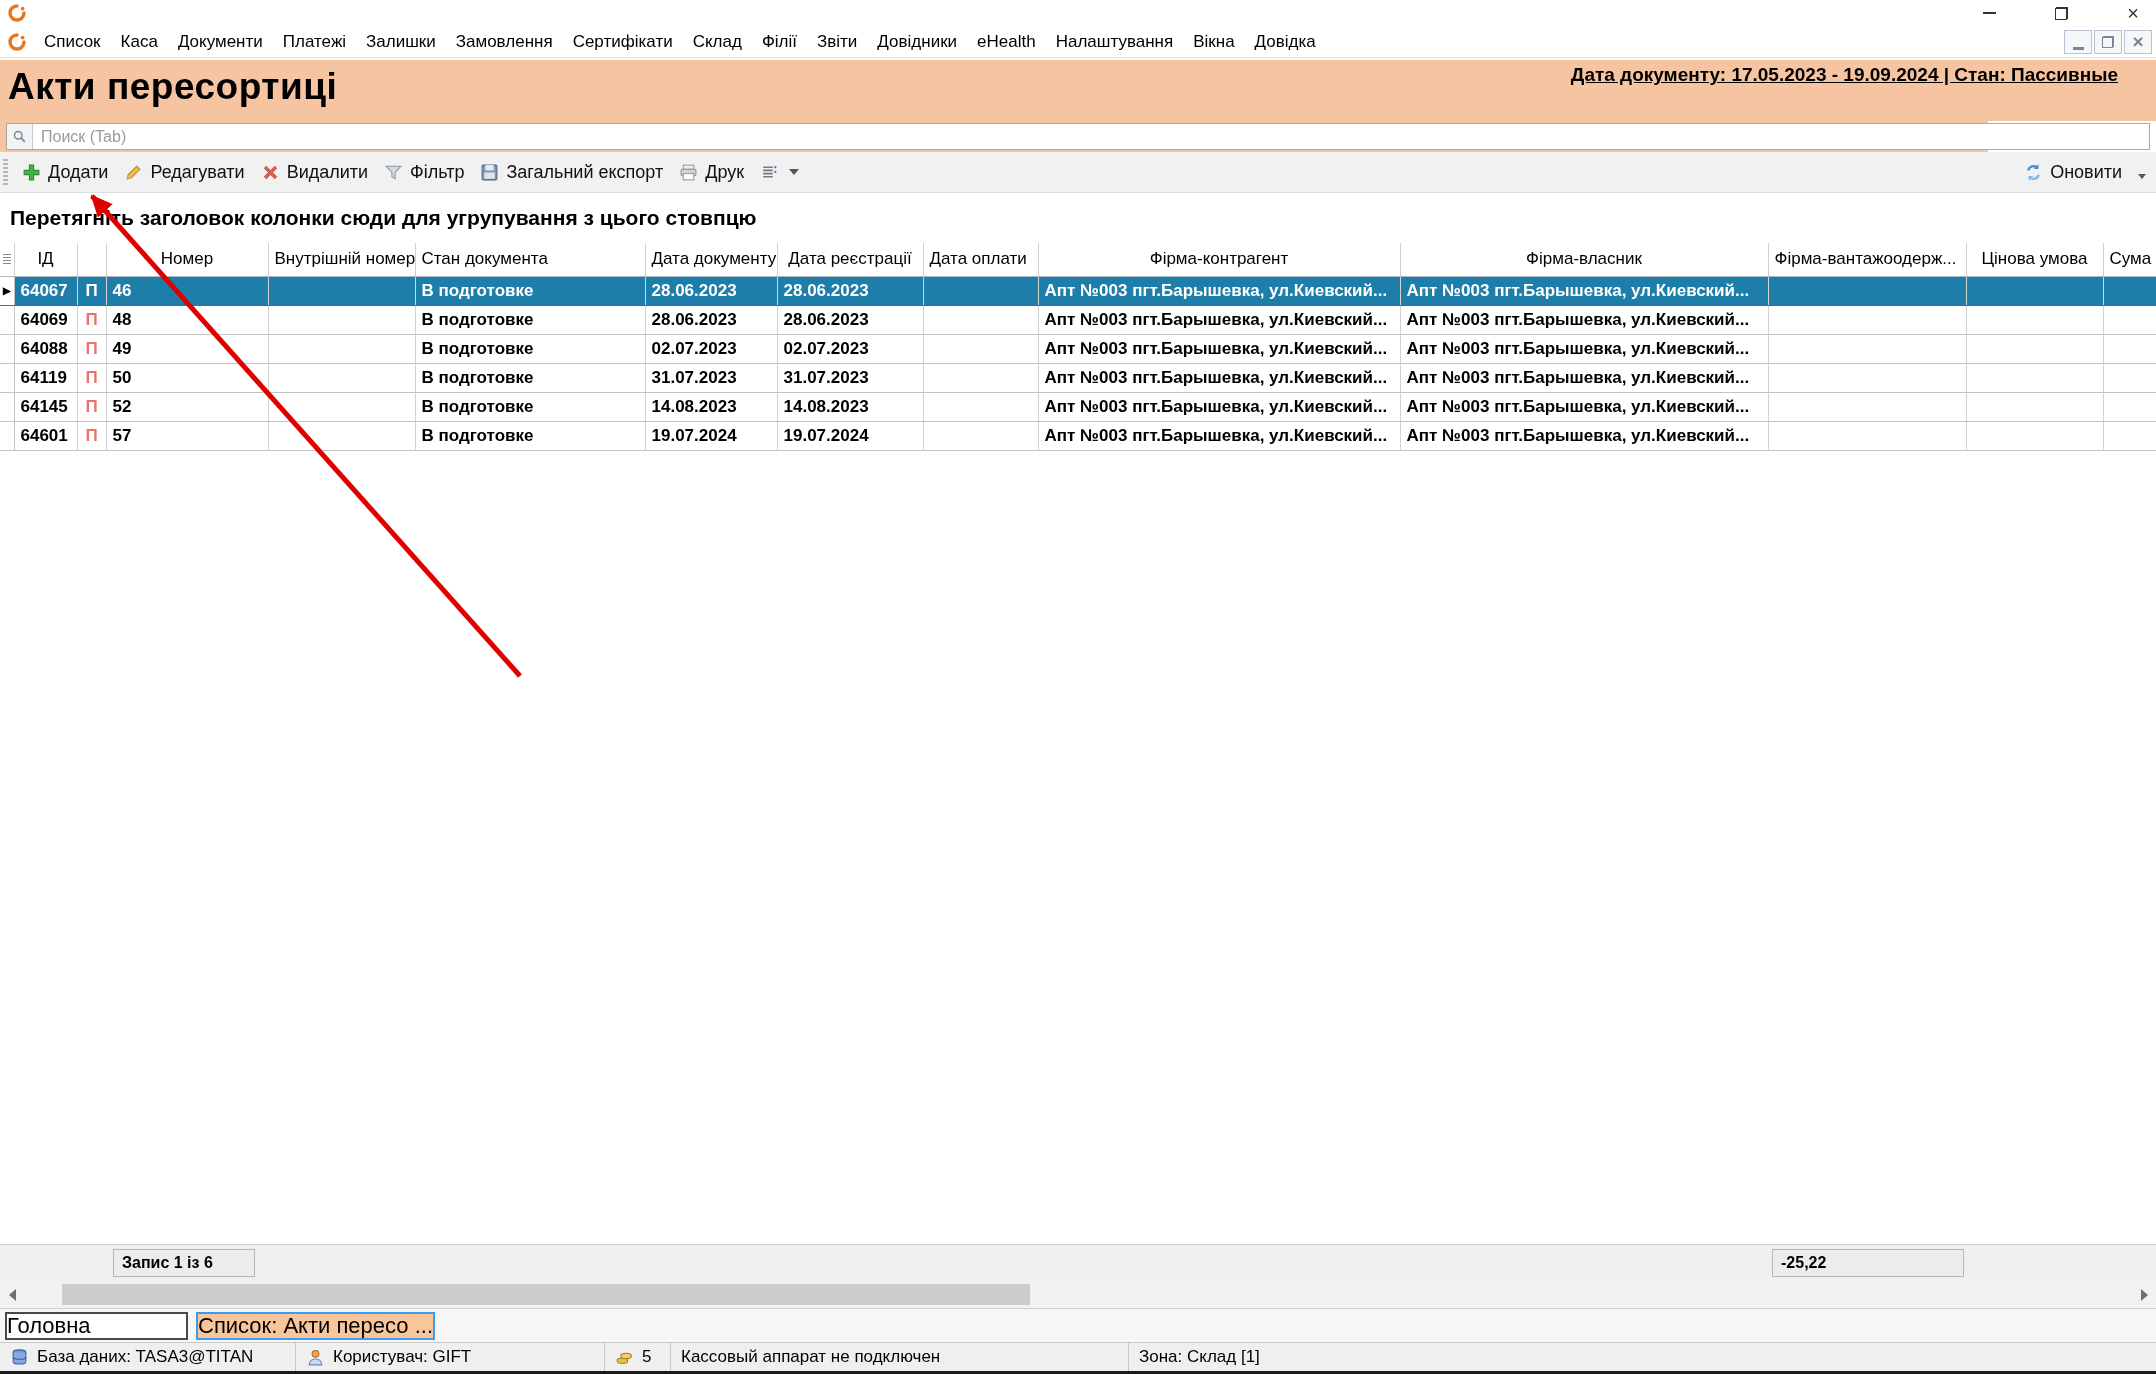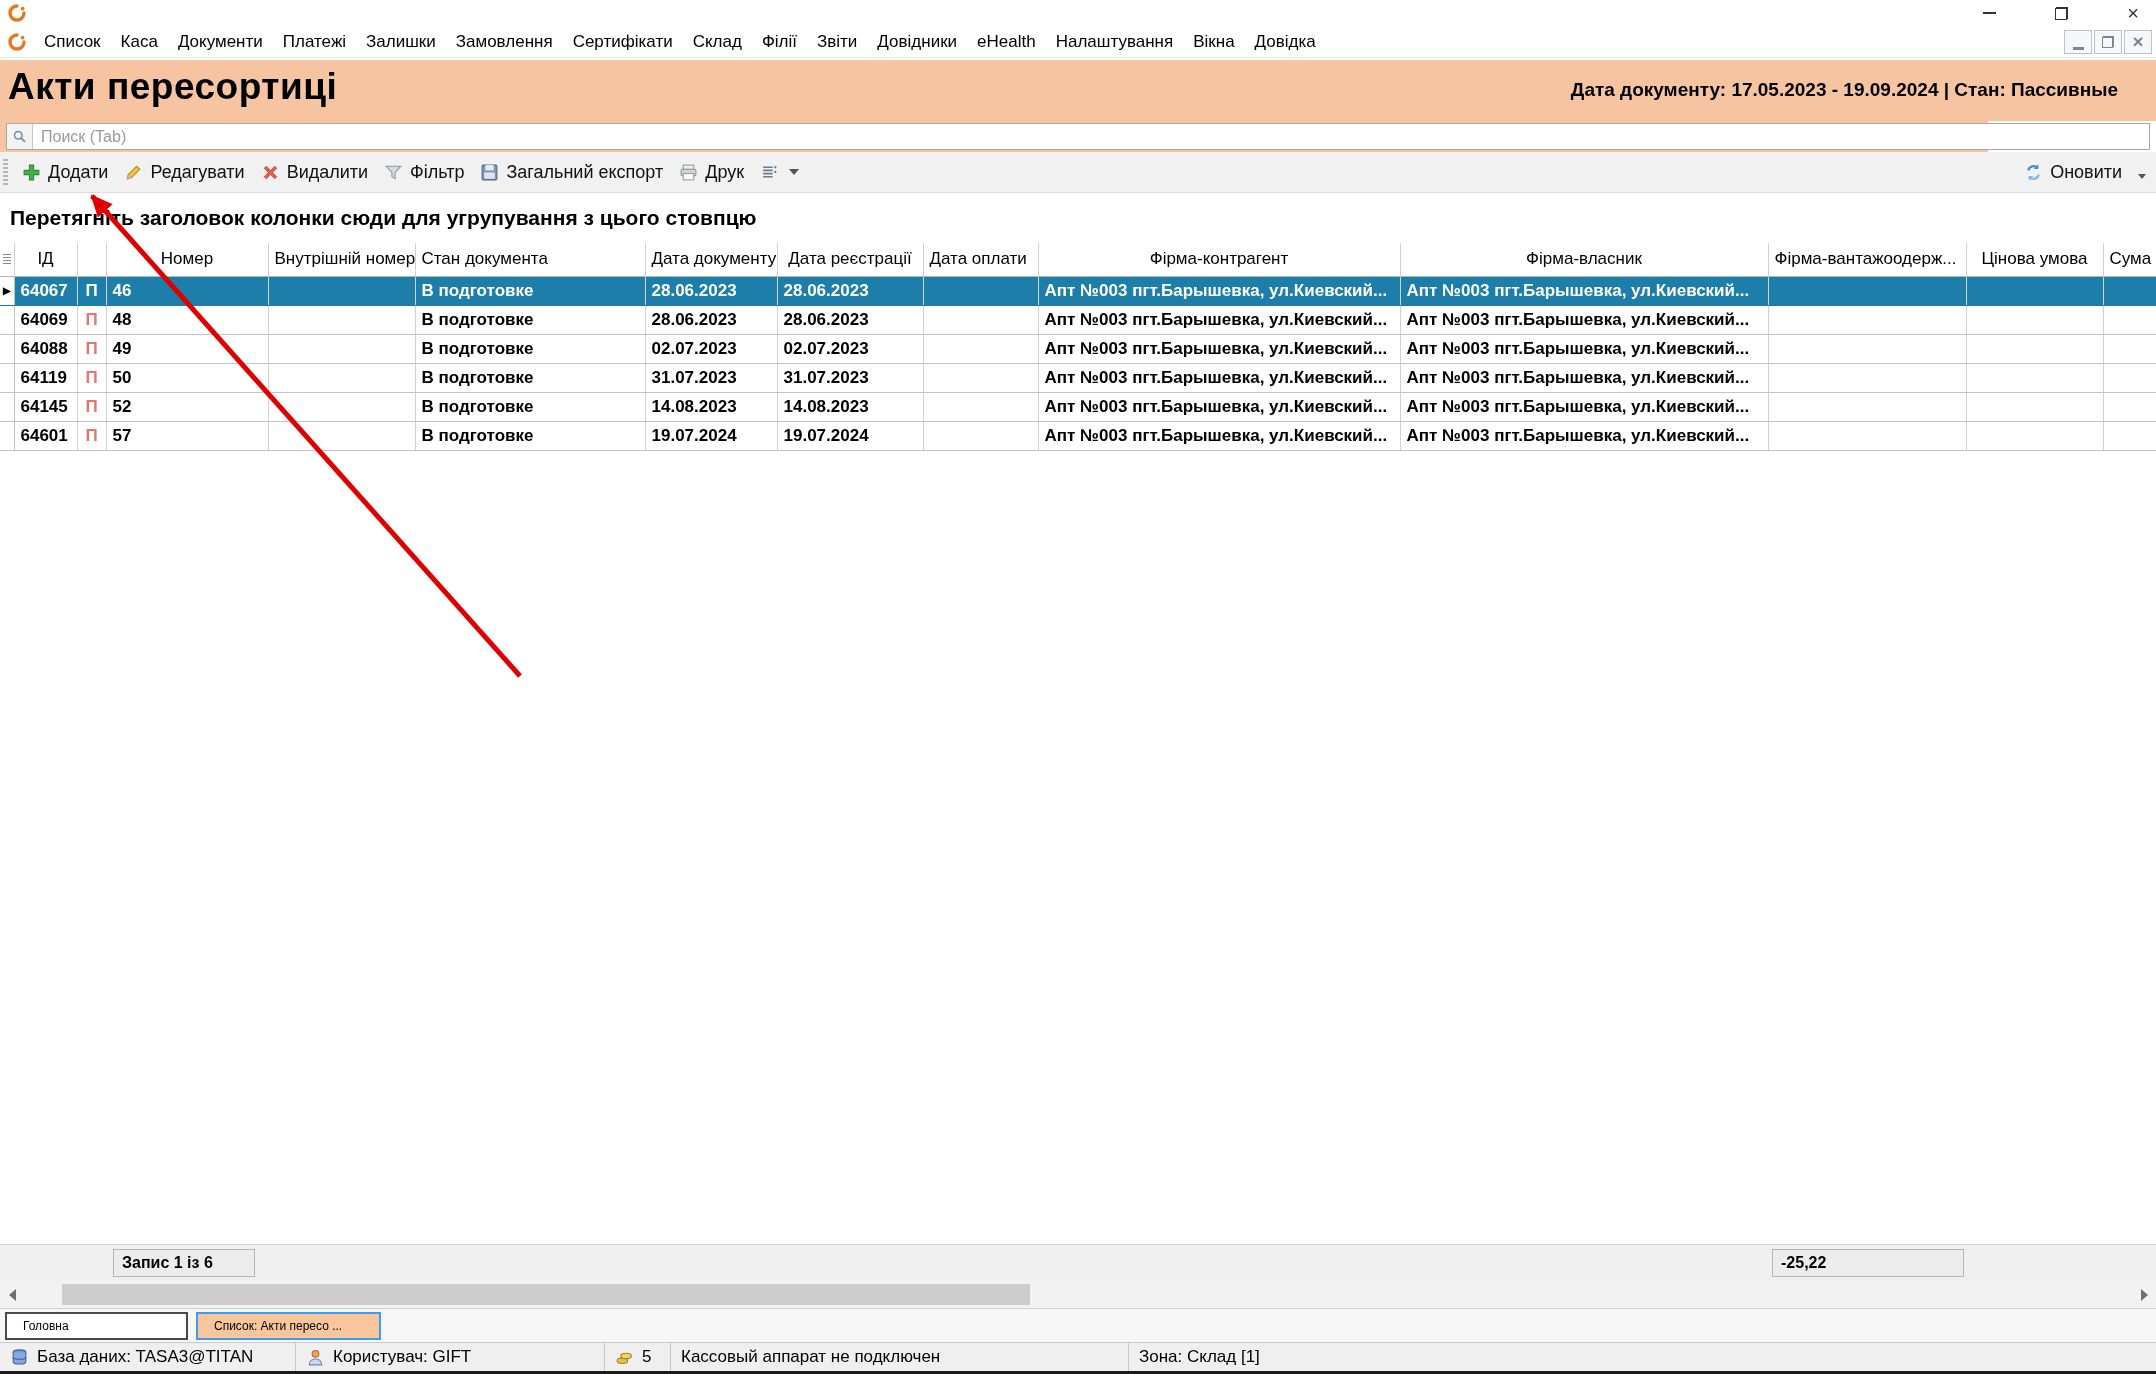--- a/index.html
+++ b/index.html
@@ -29,21 +29,21 @@
     display:flex; align-items:center; justify-content:center; position:relative; }
   .mdi-min::after { content:""; width:11px; height:3px; background:#7a8698; margin-top:12px; }
   .mdi-restore-glyph { position:relative; width:12px; height:12px; }
   .mdi-restore-glyph::before { content:""; position:absolute; right:0; top:0; width:9px; height:9px; border:1.6px solid #7a8698; background:#f6f7f9; }
   .mdi-restore-glyph::after { content:""; position:absolute; left:0; bottom:0; width:9px; height:9px; border:1.6px solid #7a8698; background:#f6f7f9; }
   .mdi-close-glyph { color:#7a8698; font-size:19px; font-weight:bold; line-height:18px; }
 
   
   .header-band { position:absolute; top:60px; left:0; width:2156px; height:61px; background:#f6c4a1; }
   .page-title { position:absolute; left:8px; top:6px; font-size:37px; font-weight:bold; letter-spacing:0.5px;text-align:right; }
-  .header-info { position:absolute; right:38px; top:19px; font-size:19px; font-weight:bold; white-space:nowrap; }
+  .header-info { position:absolute; right:38px; top:4px; font-size:19px; font-weight:bold; white-space:nowrap;text-decoration:underline; }
 
   
   .search-row { position:absolute; top:121px; left:0; width:1988px; height:31px; background:#f6c4a1; }
   .search-box { position:absolute; left:6px; top:2px; width:2144px; height:27px; background:#fff;
     border:1px solid #a9a9a9; display:flex; align-items:center; }
   .search-btn { width:26px; height:25px; border:none; border-right:1px solid #c9c9c9; background:#f3f3f3;
     display:flex; align-items:center; justify-content:center; }
   .search-input { flex:1; border:none; outline:none; font-size:16px; padding:0 8px;
     font-family:"Liberation Sans", sans-serif; color:#000; }
   .search-input::placeholder { color:#9b9b9b; }
@@ -93,21 +93,21 @@
   
   .hscroll { position:absolute; top:1281px; left:0; width:2156px; height:27px; background:#f2f2f2; }
   .hs-arrow { position:absolute; top:0; width:24px; height:27px; display:flex; align-items:center; justify-content:center; }
   .tri-l { width:0;height:0;border-top:6px solid transparent;border-bottom:6px solid transparent;border-right:7px solid #6f6f6f; }
   .tri-r { width:0;height:0;border-top:6px solid transparent;border-bottom:6px solid transparent;border-left:7px solid #6f6f6f; }
   .hs-thumb { position:absolute; left:62px; top:3px; width:968px; height:21px; background:#cdcdcd; }
 
   
   .tabs-row { position:absolute; top:1308px; left:0; width:2156px; height:34px; background:#f6f6f6;
     border-top:1px solid #d0d0d0; display:flex; align-items:center; gap:8px; padding-left:5px; }
-  .tab { height:28px; display:flex; align-items:center; padding:0 16px; font-size:12px;
+  .tab { height:28px; display:flex; align-items:center; padding:0 0; font-size:22px;
     background:#fff; border:2px solid #4a4a4a; min-width:183px; }
   .tab.active { background:#f9c69b; border:2px solid #3d9bf2; min-width:185px; }
 
   
   .statusbar { position:absolute; top:1342px; left:0; width:2156px; height:32px; background:#efefef;
     border-top:1px solid #c9c9c9; display:flex; align-items:center; border-bottom:3px solid #1b1b1b; }
   .sb-seg { height:100%; display:flex; align-items:center; gap:8px; padding:0 10px;
     border-right:1px solid #c6c6c6; font-size:17px; white-space:nowrap; }
   .sb-seg svg { width:19px; height:19px; }
   .seg-db { width:296px; } .seg-user { width:309px; } .seg-count { width:66px; }

